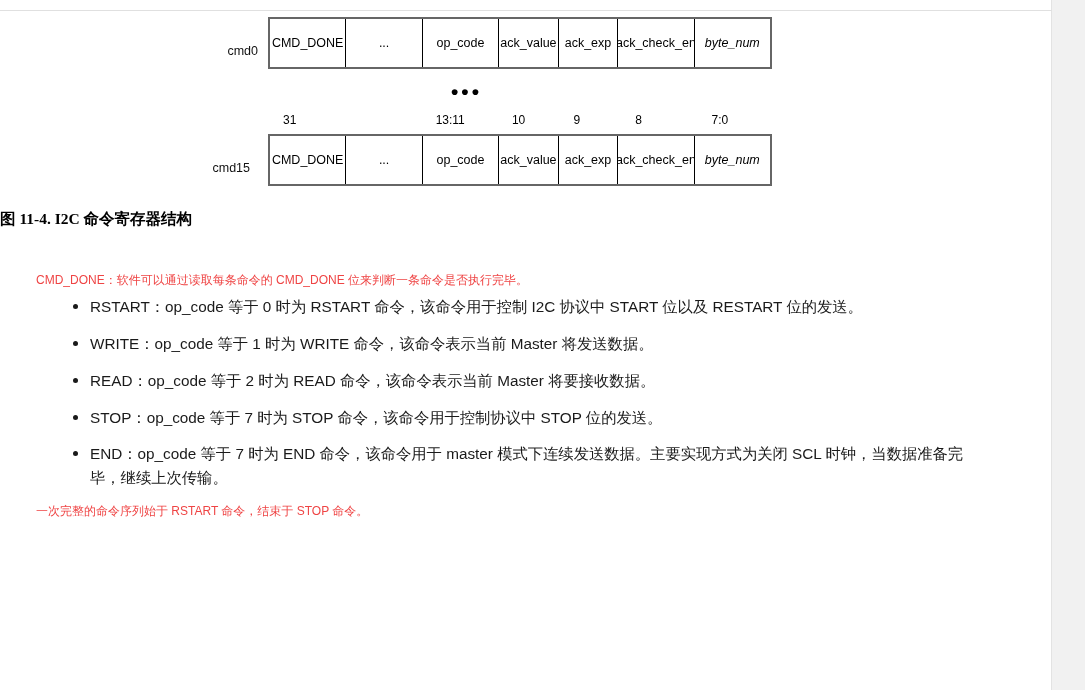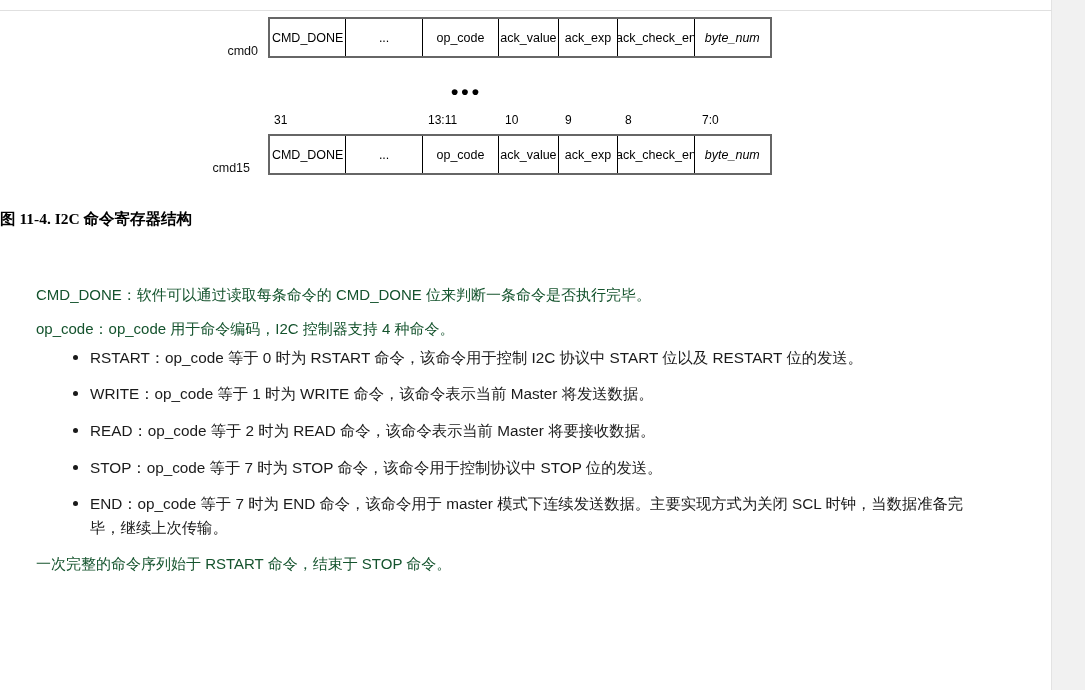--- a/index.html
+++ b/index.html
@@ -53,21 +53,21 @@
     font-family: "Liberation Sans", sans-serif;
     white-space: nowrap;
     text-align: right;
   }
   .reg-table {
     position: absolute;
     display: flex;
     border: 2px solid #666;
     background: #fff;
     box-sizing: border-box;
-    height: 41px;
+    height: 52px;
   }
   .reg-cell {
     border-right: 1.5px solid #000;
     box-sizing: border-box;
     display: flex;
     align-items: center;
     justify-content: center;
     font-size: 12.5px;
     color: #000;
     overflow: hidden;
@@ -81,20 +81,21 @@
     display: flex;
   }
   .bit-label {
     font-size: 12px;
     color: #000;
     font-family: "Liberation Sans", sans-serif;
     box-sizing: border-box;
     padding-left: 6px;
     text-align: left;
     white-space: nowrap;
+    margin-left: 9px;
   }
   .vdots {
     position: absolute;
     font-size: 21px;
     font-weight: bold;
     letter-spacing: 3px;
     color: #000;
     line-height: 1;
     font-family: "Liberation Sans", sans-serif;
   }
@@ -109,24 +110,24 @@
   }
 
   
   .content {
     position: absolute;
     left: 36px;
     top: 272px;
     width: 950px;
   }
   p.para {
-    margin: 12px 0 0 0;
-    font-size: 15px;
+    margin: 0 0 0 0;
+    font-size: 12px;
     line-height: 1.45;
-    color: #14532d;
+    color: #ef4444;
     font-family: "Liberation Sans", "DejaVu Sans", sans-serif;
   }
   .para-cmd { margin-bottom: 16px; }
   .para-op  { margin-bottom: 10px; }
 
   ul.bullets {
     list-style: none;
     margin: 6px;
     padding: 0 0 0 48px;
   }
@@ -196,21 +197,20 @@
         <div class="reg-cell" style="width:77px;">ack_check_en</div>
         <div class="reg-cell" style="width:76px;">byte_num</div>
       </div>
 
       <div class="fig-caption" style="top:209px;">图 11-4. I2C 命令寄存器结构</div>
     </div>
 
     <div class="content">
       <p class="para para-cmd">CMD_DONE：软件可以通过读取每条命令的 CMD_DONE 位来判断一条命令是否执行完毕。</p>
 
-      <p class="para para-op">op_code：op_code 用于命令编码，I2C 控制器支持 4 种命令。</p>
 
       <ul class="bullets">
         <li>RSTART：op_code 等于 0 时为 RSTART 命令，该命令用于控制 I2C 协议中 START 位以及 RESTART 位的发送。</li>
         <li>WRITE：op_code 等于 1 时为 WRITE 命令，该命令表示当前 Master 将发送数据。</li>
         <li>READ：op_code 等于 2 时为 READ 命令，该命令表示当前 Master 将要接收数据。</li>
         <li>STOP：op_code 等于 7 时为 STOP 命令，该命令用于控制协议中 STOP 位的发送。</li>
         <li>END：op_code 等于 7 时为 END 命令，该命令用于 master 模式下连续发送数据。主要实现方式为关闭 SCL 时钟，当数据准备完毕，继续上次传输。</li>
       </ul>
 
       <p class="para closing">一次完整的命令序列始于 RSTART 命令，结束于 STOP 命令。</p>

